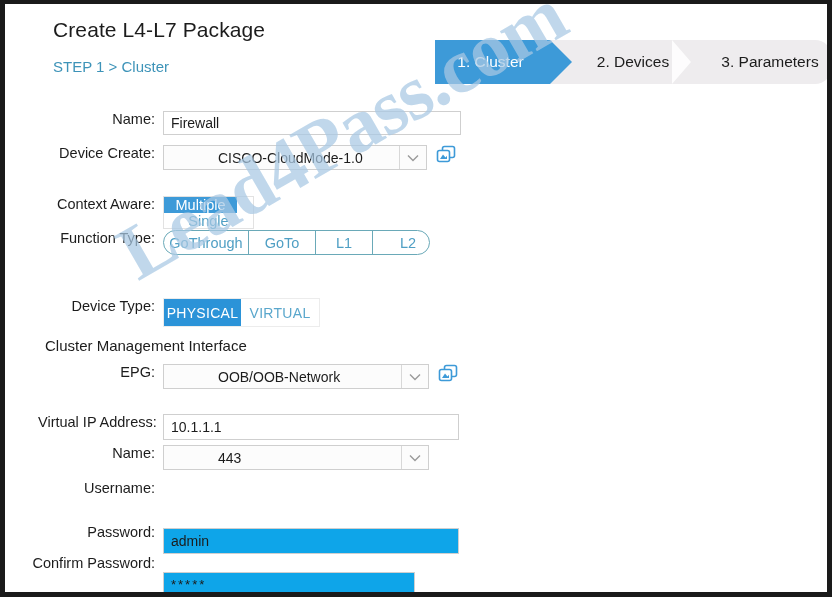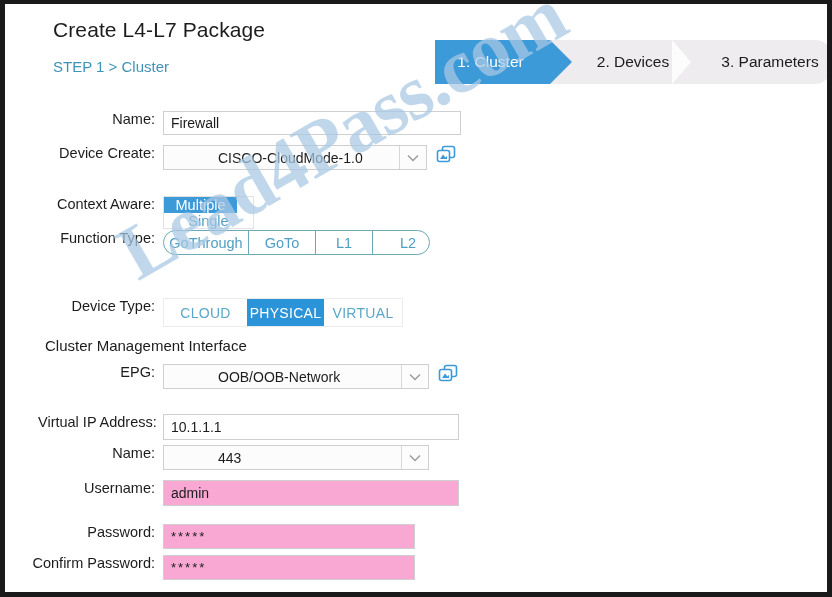--- a/index.html
+++ b/index.html
@@ -116,21 +116,21 @@
     box-sizing: border-box;
     border: 1px solid #cfcfcf;
     background: #ffffff;
     display: flex;
     align-items: center;
     padding-left: 7px;
     font-size: 14px;
     color: #1c1c1c;
     white-space: nowrap;
   }
-  .txtfield.grey { background: #f9a8d4; }
+  .txtfield.grey { background: #0ea5e9; margin-top: 48px; }
 
   .selectfield {
     height: 25px;
     box-sizing: border-box;
     border: 1px solid #cfcfcf;
     background: #fcfcfc;
     display: flex;
     align-items: center;
     font-size: 14px;
     color: #1c1c1c;
@@ -288,21 +288,20 @@
       <div class="seg" style="width:84px;">GoThrough</div>
       <div class="seg" style="width:67px;">GoTo</div>
       <div class="seg" style="width:57px;">L1</div>
       <div class="seg" style="width:57px;padding-left:14px;">L2</div>
     </div>
   </div>
 
   <div class="row" style="left:33px; top:294px;">
     <div class="lbl lbl-w">Device Type:</div>
     <div class="toggle dev">
-      <div class="seg" style="width:83px;">CLOUD</div>
       <div class="seg sel" style="width:77px;">PHYSICAL</div>
       <div class="seg" style="width:78px;">VIRTUAL</div>
     </div>
   </div>
 
   <div class="section-head" style="left:40px; top:333px;">Cluster Management Interface</div>
 
   <div class="row" style="left:33px; top:360px;">
     <div class="lbl lbl-w">EPG:</div>
     <div class="selectfield" style="width:266px;">

